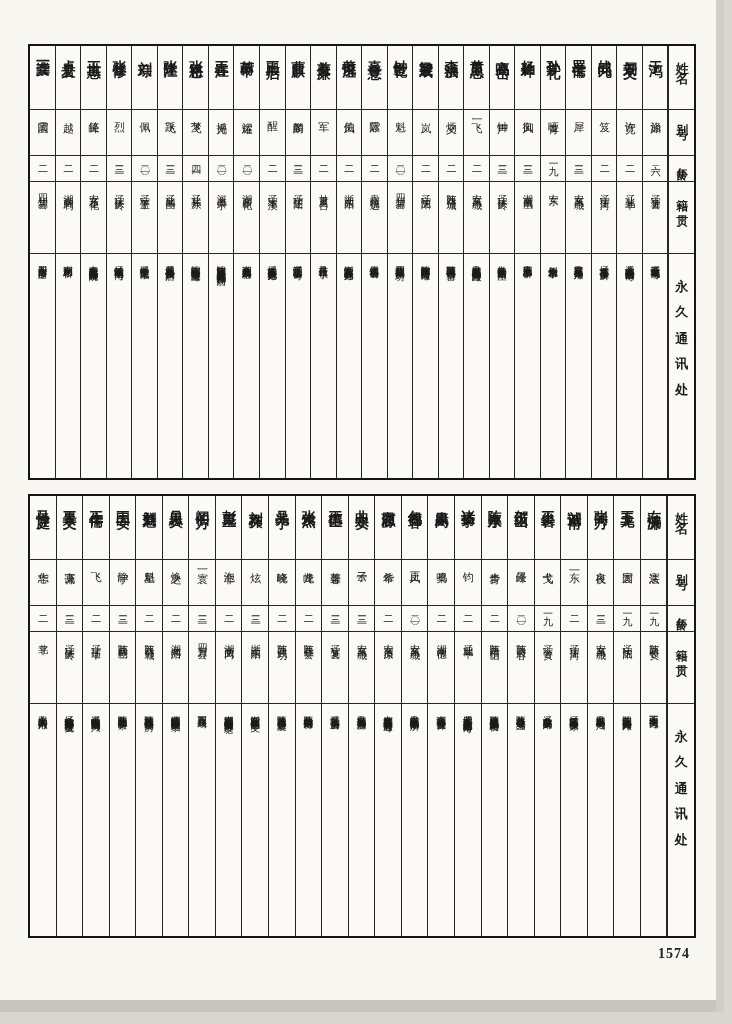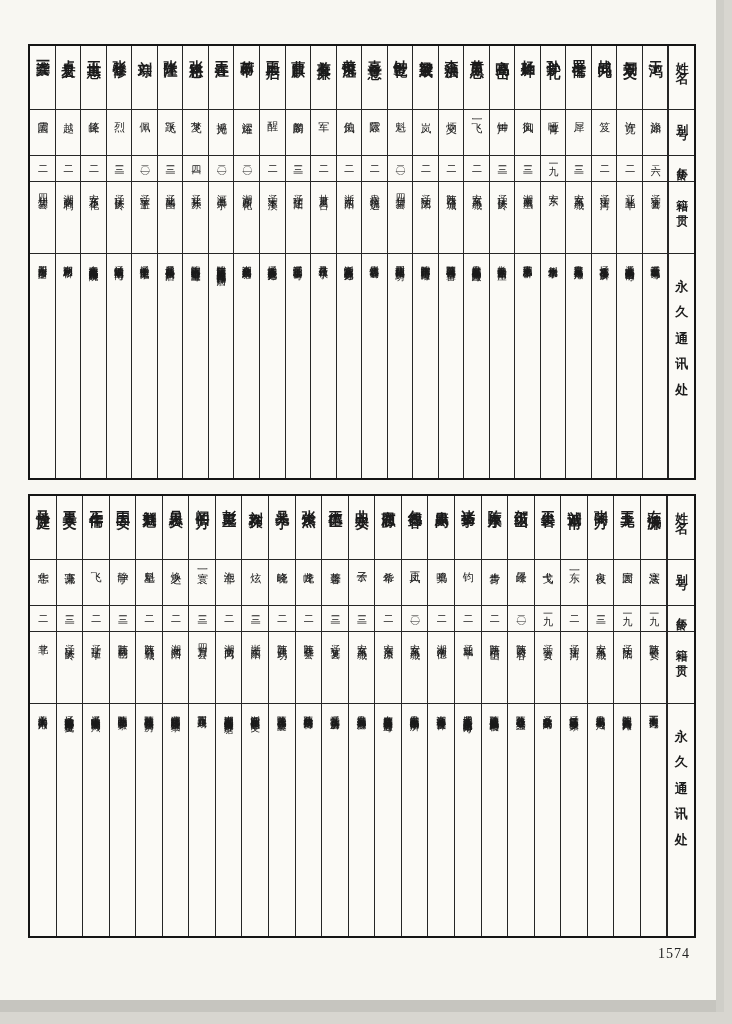--- a/index.html
+++ b/index.html
@@ -62,21 +62,21 @@
   
   .hdr span{font-weight:700;}
   .hdr-name span{font-size:13px;letter-spacing:9px;padding-top:6px;}
   .hdr-alias span{font-size:12px;letter-spacing:6px;padding-top:4px;}
   .hdr-age span{font-size:11px;letter-spacing:2px;padding-top:2px;}
   .hdr-native span{font-size:12px;letter-spacing:16px;padding-top:8px;}
   .hdr-addr span{font-size:13px;letter-spacing:26px;padding-top:14px;line-height:15px;}
 
   .pageno{
     position:absolute;right:34px;top:946px;
-    font-size:14px;letter-spacing:1px;color:#222;
+    font-size:14px;letter-spacing:1px;color:#222;font-weight:bold;
   }
 </style>
 </head>
 <body>
 
 <div class="page">
 
   <div class="vtable" id="table-top">
     <div class="col header-col">
       <div class="cell cell-name hdr hdr-name">

